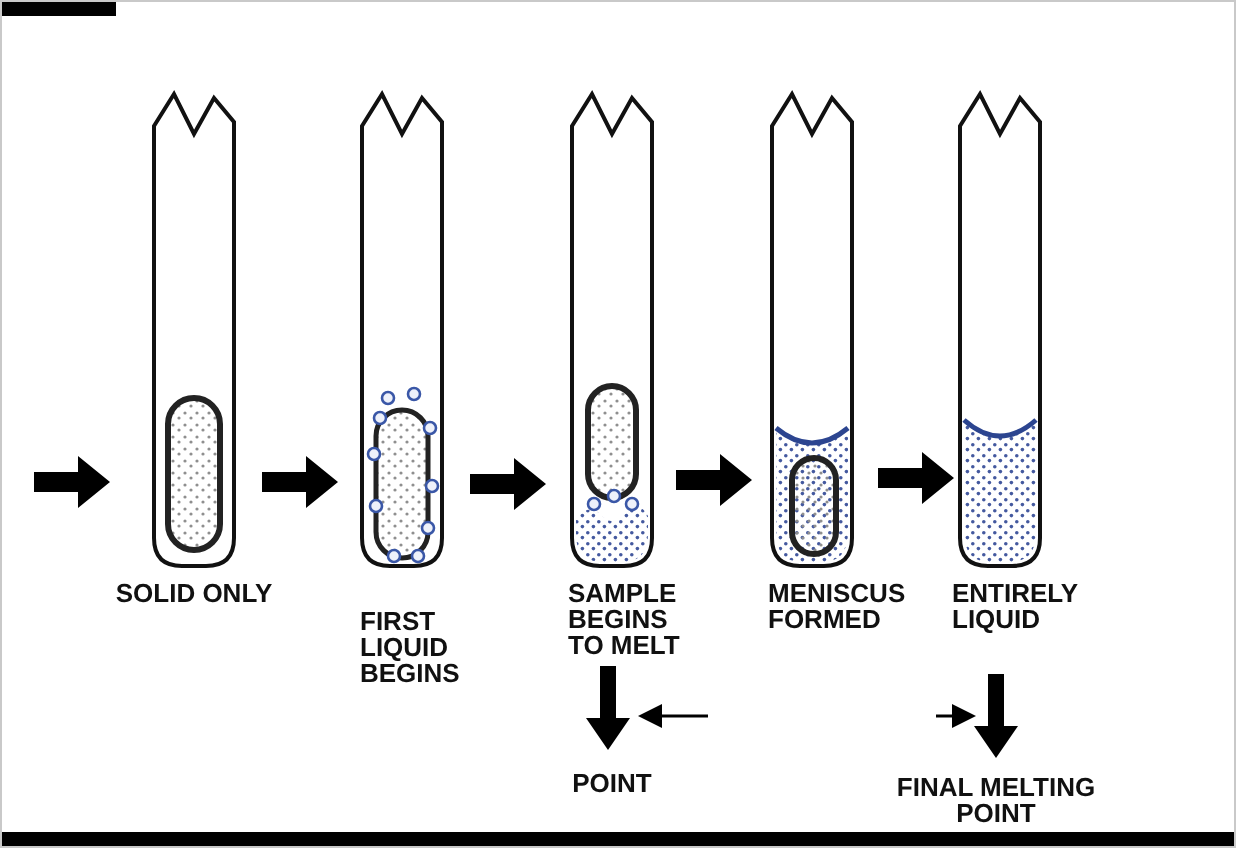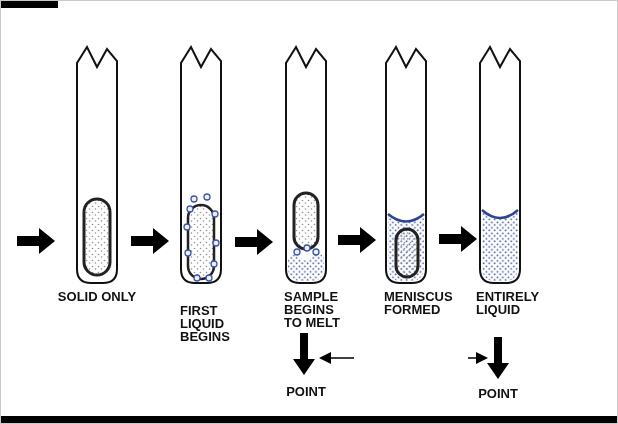--- a/index.html
+++ b/index.html
@@ -123,16 +123,17 @@
     <div>ENTIRELY</div>
     <div>LIQUID</div>
   </div>
 
 
   <div class="lbl c" style="left:245px;top:384px;width:120px;">
     <div>POINT</div>
   </div>
 
   <div class="lbl c" style="left:437px;top:386px;width:120px;">
+    <div>FINAL MELTING</div>
     <div>POINT</div>
   </div>
 
 </div>
 
 </body></html>

